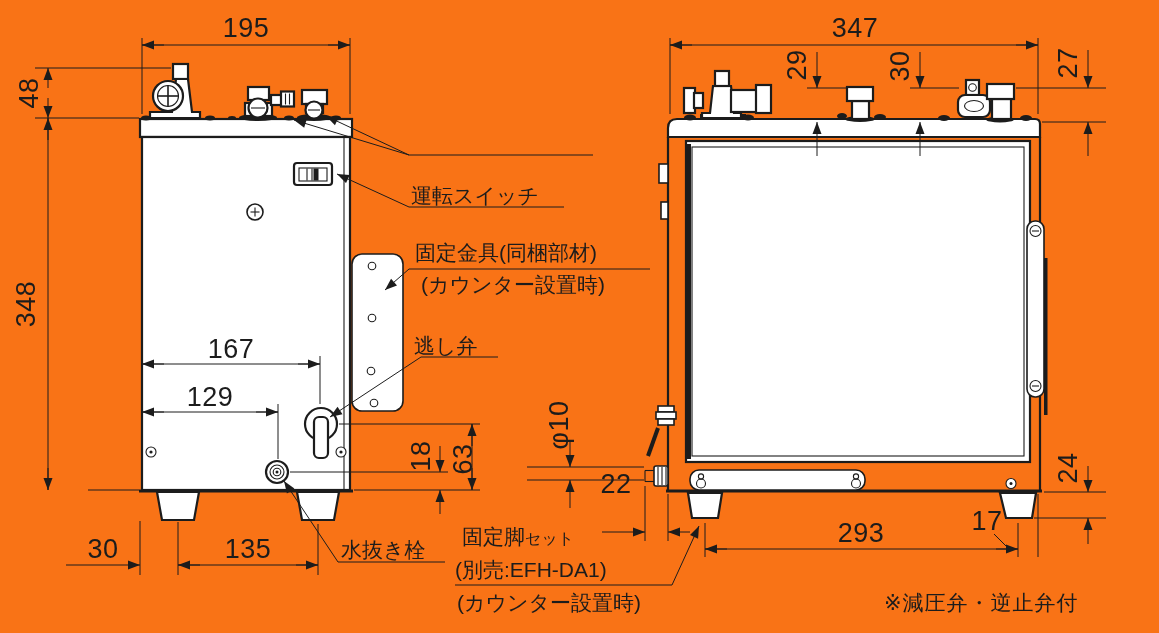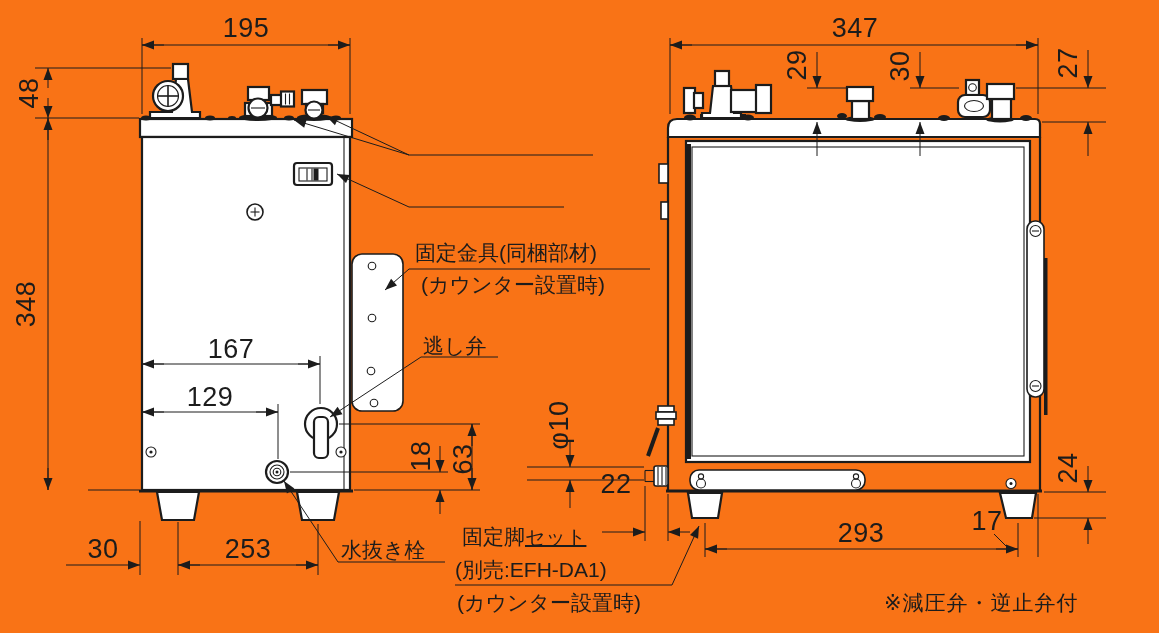--- a/index.html
+++ b/index.html
@@ -14,21 +14,21 @@
   .o4{stroke:#1c1c1c;stroke-width:4;fill:none}
   .fw{fill:#fff}
   .fb{fill:#1c1c1c;stroke:none}
   .dl{stroke:#1c1c1c;stroke-width:1;fill:none}
   .arr{stroke:#1c1c1c;stroke-width:1;fill:none;marker-end:url(#ah)}
   
   .num{position:absolute;font-size:27px;letter-spacing:.5px;white-space:nowrap;
        transform:translate(-50%,-50%);line-height:1;}
   .rot{transform:translate(-50%,-50%) rotate(-90deg);}
   .lbl{position:absolute;font-size:21px;white-space:nowrap;line-height:1.15;}
-  .lbl .small{font-size:20px;text-decoration:underline;}
+  .lbl .small{font-size:16px;}
   .note{position:absolute;font-size:21px;font-weight:normal;white-space:nowrap;letter-spacing:1px;}
 </style>
 </head>
 <body>
 
 <div id="stage">
 
 <svg id="lines" width="1159" height="633" viewBox="0 0 1159 633">
   <defs>
     <marker id="ah" markerUnits="userSpaceOnUse" markerWidth="13" markerHeight="10" refX="12.5" refY="5" orient="auto">
@@ -307,37 +307,38 @@
     <line class="arr" x1="672" y1="585" x2="699" y2="526"></line>
   </g>
 </svg>
 
 <div class="num" style="left:246px;top:28px">195</div>
 <div class="num rot" style="left:29px;top:93px">48</div>
 <div class="num rot" style="left:26px;top:304px">348</div>
 <div class="num" style="left:231px;top:349px">167</div>
 <div class="num" style="left:210px;top:397px">129</div>
 <div class="num" style="left:103px;top:549px">30</div>
-<div class="num" style="left:248px;top:549px">253</div>
+<div class="num" style="left:248px;top:549px">135</div>
 <div class="num rot" style="left:421px;top:456px">18</div>
 <div class="num rot" style="left:463px;top:459px">63</div>
 
 <div class="num" style="left:855px;top:28px">347</div>
 <div class="num rot" style="left:797px;top:65px">29</div>
 <div class="num rot" style="left:900px;top:66px">30</div>
 <div class="num rot" style="left:1068px;top:63px">27</div>
 <div class="num rot" style="left:559px;top:425px">φ10</div>
 <div class="num" style="left:616px;top:484px">22</div>
 <div class="num" style="left:861px;top:533px">293</div>
 <div class="num" style="left:987px;top:521px">17</div>
 <div class="num rot" style="left:1068px;top:468px">24</div>
 
+<div class="lbl" style="left:411px;top:184px">運転スイッチ</div>
 <div class="lbl" style="left:415px;top:241px">固定金具(同梱部材)</div>
 <div class="lbl" style="left:421px;top:273px">(カウンター設置時)</div>
-<div class="lbl" style="left:423px;top:334px">逃し弁</div>
+<div class="lbl" style="left:414px;top:334px">逃し弁</div>
 <div class="lbl" style="left:341px;top:538px">水抜き栓</div>
 
 <div class="lbl" style="left:462px;top:525px"><span>固定脚</span><span class="small">セット</span></div>
 <div class="lbl" style="left:455px;top:558px">(別売:EFH-DA1)</div>
 <div class="lbl" style="left:457px;top:591px">(カウンター設置時)</div>
 
 <div class="note" style="left:884px;top:589px">※減圧弁・逆止弁付</div>
 
 </div>
 

